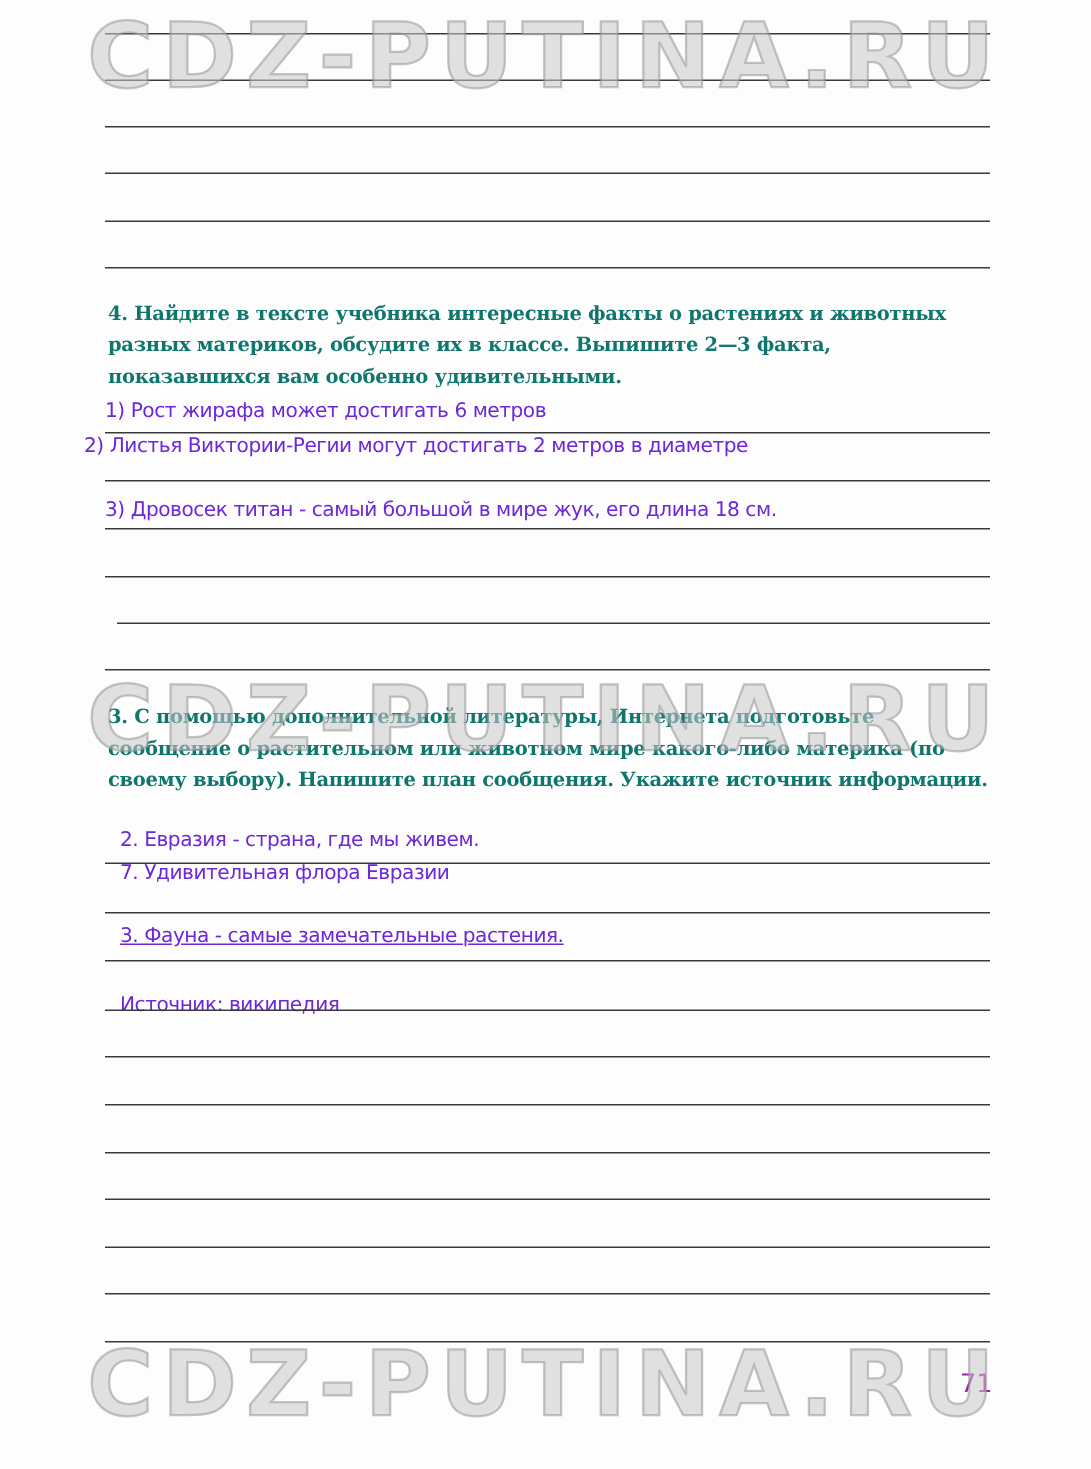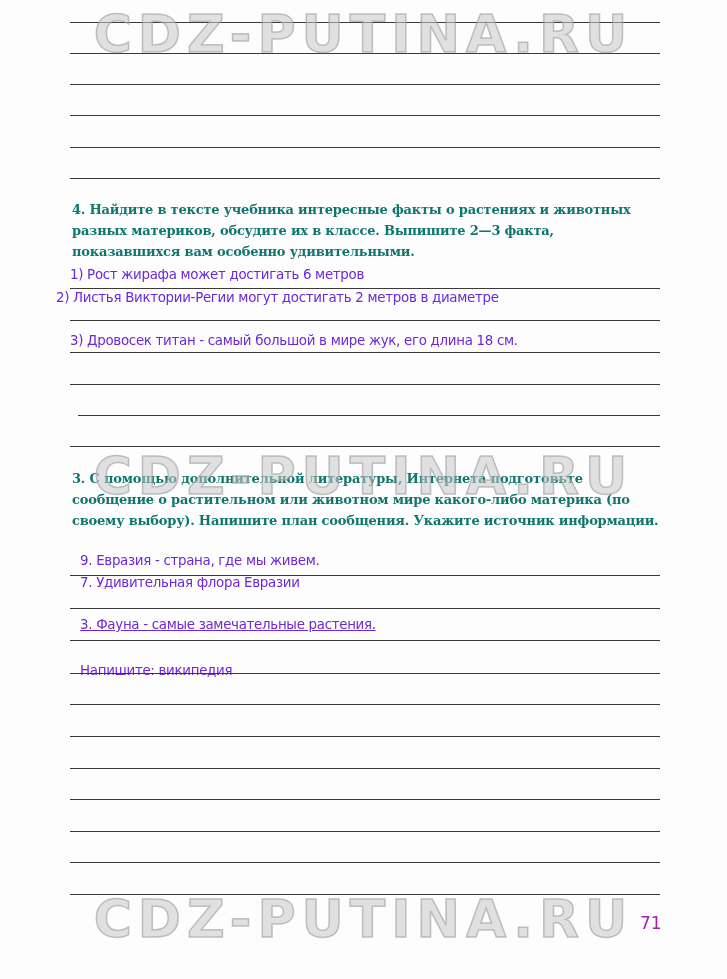--- a/index.html
+++ b/index.html
@@ -1,20 +1,20 @@
 <!DOCTYPE html>
 <html><head>
 <meta charset="utf-8">
 <style>
   html,body{margin:0;padding:0;}
   body{width:727px;height:979px;background:#fdfdfd;position:relative;overflow:hidden;font-family:"DejaVu Serif",serif;color:#1e1e1e;}
   .rule{position:absolute;left:70px;width:590px;height:0;border-top:1.6px solid #3a3a3a;}
   .task{position:absolute;left:72px;width:592px;font-family:"DejaVu Serif",serif;font-weight:bold;font-size:13px;line-height:21px;color:#0f766e;letter-spacing:-0.2px;}
   .ans{position:absolute;font-family:"DejaVu Sans",sans-serif;font-size:13.4px;color:#6d28d9;white-space:nowrap;letter-spacing:-0.3px;}
-  .wm{position:absolute;left:0;width:727px;font-family:"DejaVu Sans",sans-serif;font-weight:bold;font-size:52px;letter-spacing:6px;color:rgba(200,200,200,0.55);-webkit-text-stroke:1.5px rgba(150,150,150,0.55);text-align:center;line-height:1;pointer-events:none;}
+  .wm{position:absolute;left:0;width:727px;font-family:"DejaVu Sans",sans-serif;font-weight:bold;font-size:60px;letter-spacing:6px;color:rgba(200,200,200,0.55);-webkit-text-stroke:1.5px rgba(150,150,150,0.55);text-align:center;line-height:1;pointer-events:none;}
   .page-num{position:absolute;left:640px;top:913px;font-family:"DejaVu Sans",sans-serif;font-size:17px;color:#a21caf;}
 </style>
 </head>
 <body>
 
 <div class="rule" style="top:22px"></div>
 <div class="rule" style="top:53px"></div>
 <div class="rule" style="top:84px"></div>
 <div class="rule" style="top:115px"></div>
 <div class="rule" style="top:147px"></div>
@@ -27,27 +27,27 @@
 <div class="ans" style="left:56px;top:290px">2) Листья Виктории-Регии могут достигать 2 метров в диаметре</div>
 <div class="rule" style="top:320px"></div>
 <div class="ans" style="left:70px;top:333px">3) Дровосек титан - самый большой в мире жук, его длина 18 см.</div>
 <div class="rule" style="top:352px"></div>
 <div class="rule" style="top:384px"></div>
 <div class="rule" style="top:415px;left:78px;width:582px"></div>
 <div class="rule" style="top:446px"></div>
 
 <div class="task" style="top:468px;width:590px">3. С помощью дополнительной литературы, Интернета подготовьте сообщение о растительном или животном мире какого-либо материка (по своему выбору). Напишите план сообщения. Укажите источник информации.</div>
 
-<div class="ans" style="left:80px;top:553px">9. Евразия - страна, где мы живем.</div>
+<div class="ans" style="left:80px;top:553px">2. Евразия - страна, где мы живем.</div>
 <div class="rule" style="top:575px"></div>
 <div class="ans" style="left:80px;top:575px">7. Удивительная флора Евразии</div>
 <div class="ans" style="left:80px;top:617px;text-decoration:underline">3. Фауна - самые замечательные растения.</div>
 <div class="rule" style="top:608px"></div>
 <div class="rule" style="top:640px"></div>
-<div class="ans" style="left:80px;top:663px">Напишите: википедия</div>
+<div class="ans" style="left:80px;top:663px">Источник: википедия</div>
 <div class="rule" style="top:673px"></div>
 
 <div class="rule" style="top:704px"></div>
 <div class="rule" style="top:736px"></div>
 <div class="rule" style="top:768px"></div>
 <div class="rule" style="top:799px"></div>
 <div class="rule" style="top:831px"></div>
 <div class="rule" style="top:862px"></div>
 <div class="rule" style="top:894px"></div>
 

